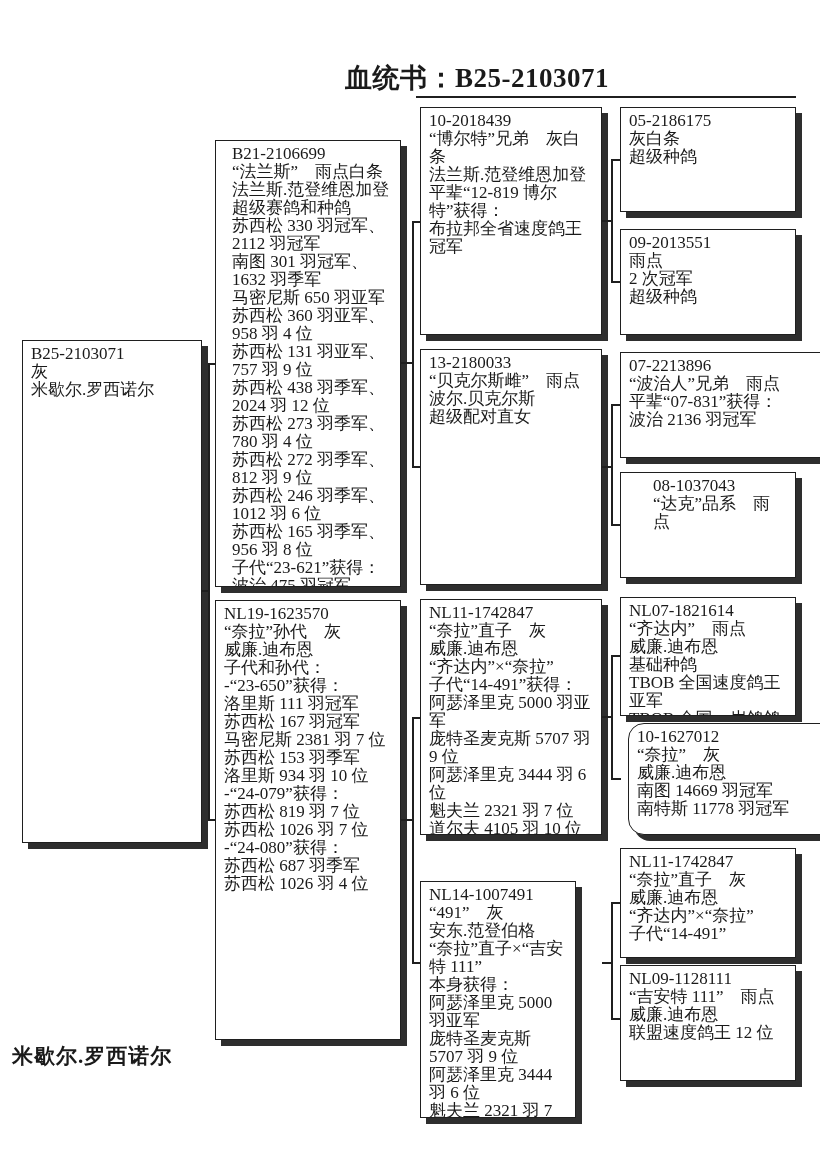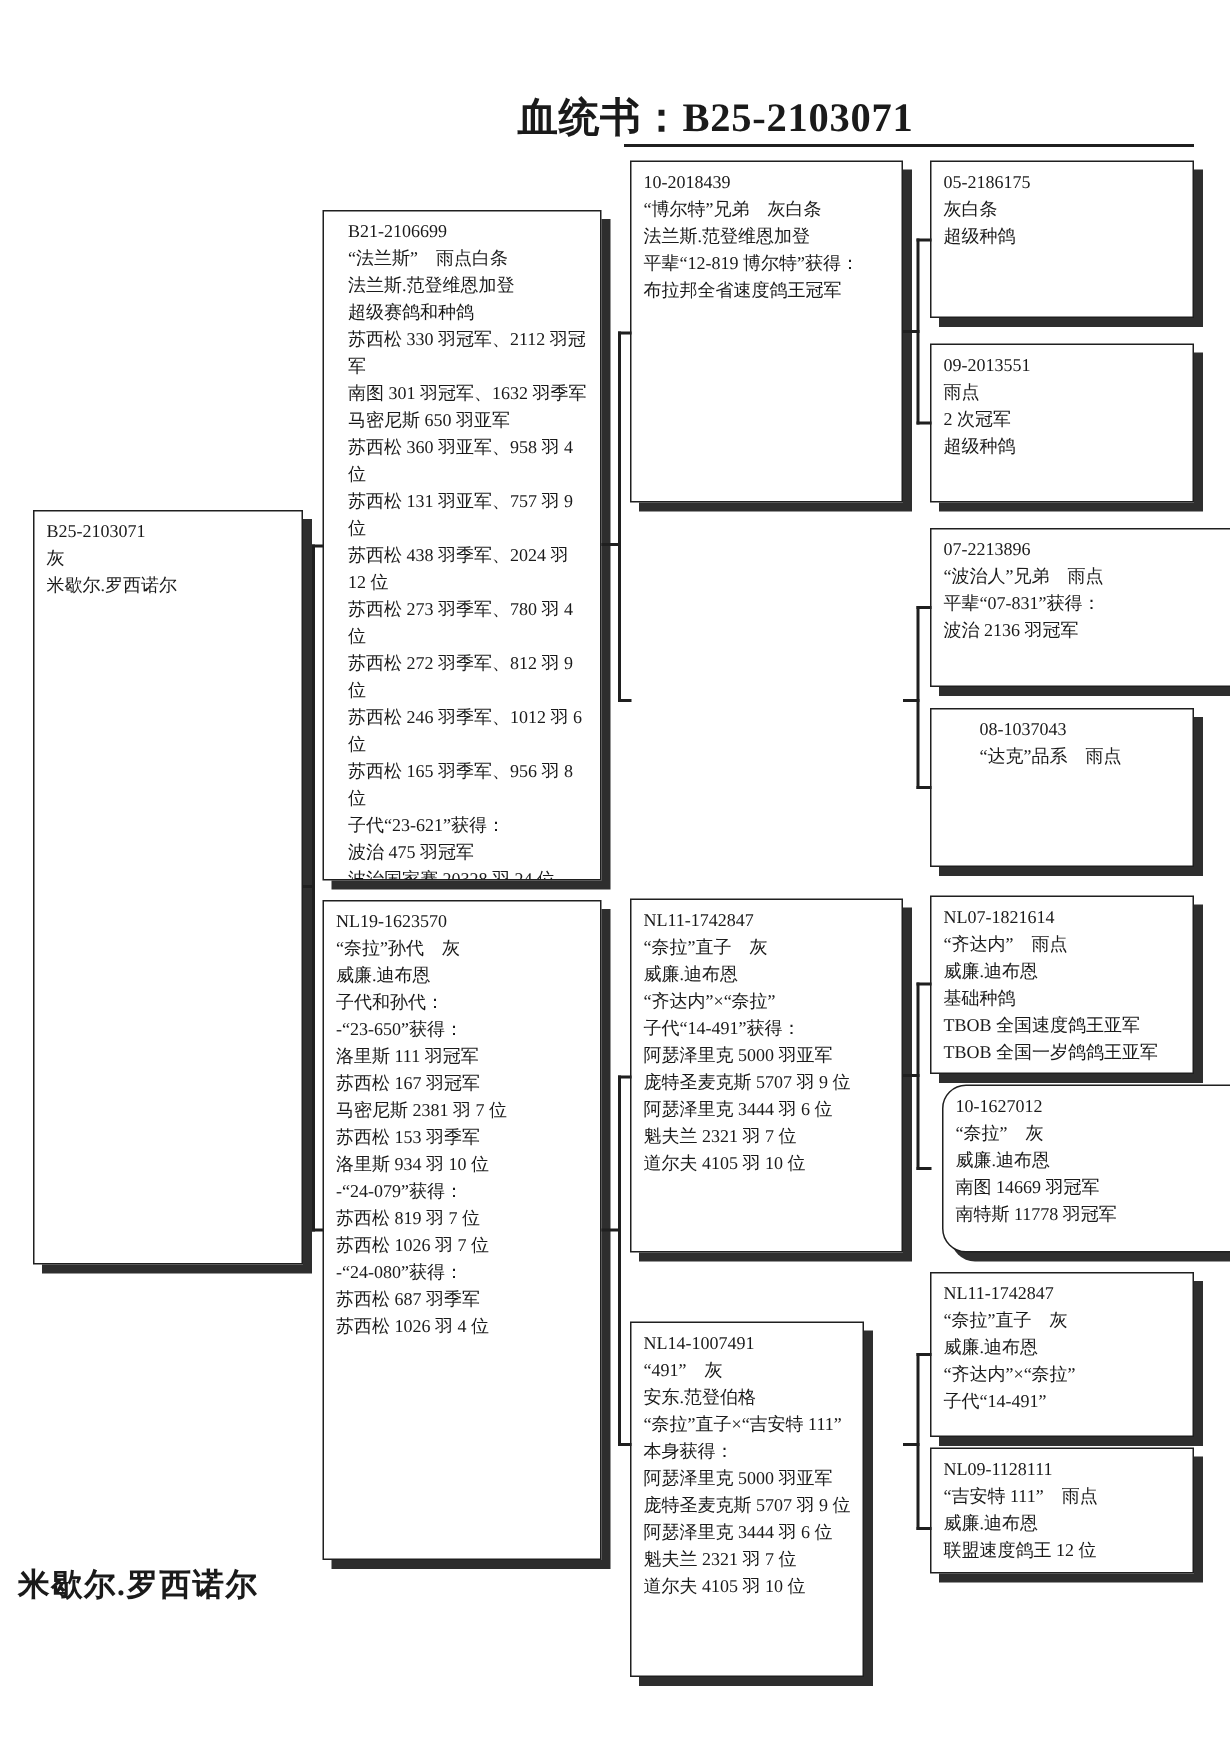--- a/index.html
+++ b/index.html
@@ -23,21 +23,21 @@
   .box {
     position:absolute;
     box-sizing:border-box;
     background:#ffffff;
     border:1.5px solid #1f1f1f;
     box-shadow:6px 6px 0 #2e2e2e;
     padding:4px 8px;
     overflow:hidden;
   }
   .box-text {
-    font-size:12px;
+    font-size:17px;
     line-height:18px;
     white-space:pre-line;
   }
   .hline, .vline { position:absolute; background:#1f1f1f; }
   .signature {
     position:absolute; left:12px; top:1042px;
     font-size:21px; font-weight:bold; letter-spacing:1px;
     white-space:nowrap;
   }
 
@@ -49,21 +49,21 @@
   .b-sd      { left:420px; top:349px; width:182px; height:236px; }
   .b-ds      { left:420px; top:599px; width:182px; height:236px; }
   .b-dd      { left:420px; top:845px; width:156px; height:237px;margin-top:36px; }
   .b-sss     { left:620px; top:107px; width:176px; height:105px; }
   .b-ssd     { left:620px; top:229px; width:176px; height:106px; }
   .b-sds     { left:620px; top:352px; width:208px; height:106px; }
   .b-sdd     { left:620px; top:472px; width:176px; height:106px;padding-left:32px; }
   .b-dss     { left:620px; top:597px; width:176px; height:119px; }
   .b-dsd     { left:628px; top:723px; width:208px; height:112px;border-radius:16px; }
   .b-dds     { left:620px; top:848px; width:176px; height:110px; }
-  .b-ddd     { left:620px; top:965px; width:176px; height:84px; }
+  .b-ddd     { left:620px; top:965px; width:176px; height:116px; }
 </style>
 </head>
 <body>
 
 <div class="page">
 
   <div class="page-title">血统书：B25-2103071</div>
   <div class="title-rule"></div>
 
   <div class="box b-subject">
@@ -112,20 +112,26 @@
 苏西松 1026 羽 4 位</div>
   </div>
 
   <div class="box b-ss">
     <div class="box-text">10-2018439
 “博尔特”兄弟　灰白条
 法兰斯.范登维恩加登
 平辈“12-819 博尔特”获得：
 布拉邦全省速度鸽王冠军</div>
   </div>
+  <div class="box b-sd">
+    <div class="box-text">13-2180033
+“贝克尔斯雌”　雨点
+波尔.贝克尔斯
+超级配对直女</div>
+  </div>
   <div class="box b-ds">
     <div class="box-text">NL11-1742847
 “奈拉”直子　灰
 威廉.迪布恩
 “齐达内”×“奈拉”
 子代“14-491”获得：
 阿瑟泽里克 5000 羽亚军
 庞特圣麦克斯 5707 羽 9 位
 阿瑟泽里克 3444 羽 6 位
 魁夫兰 2321 羽 7 位

